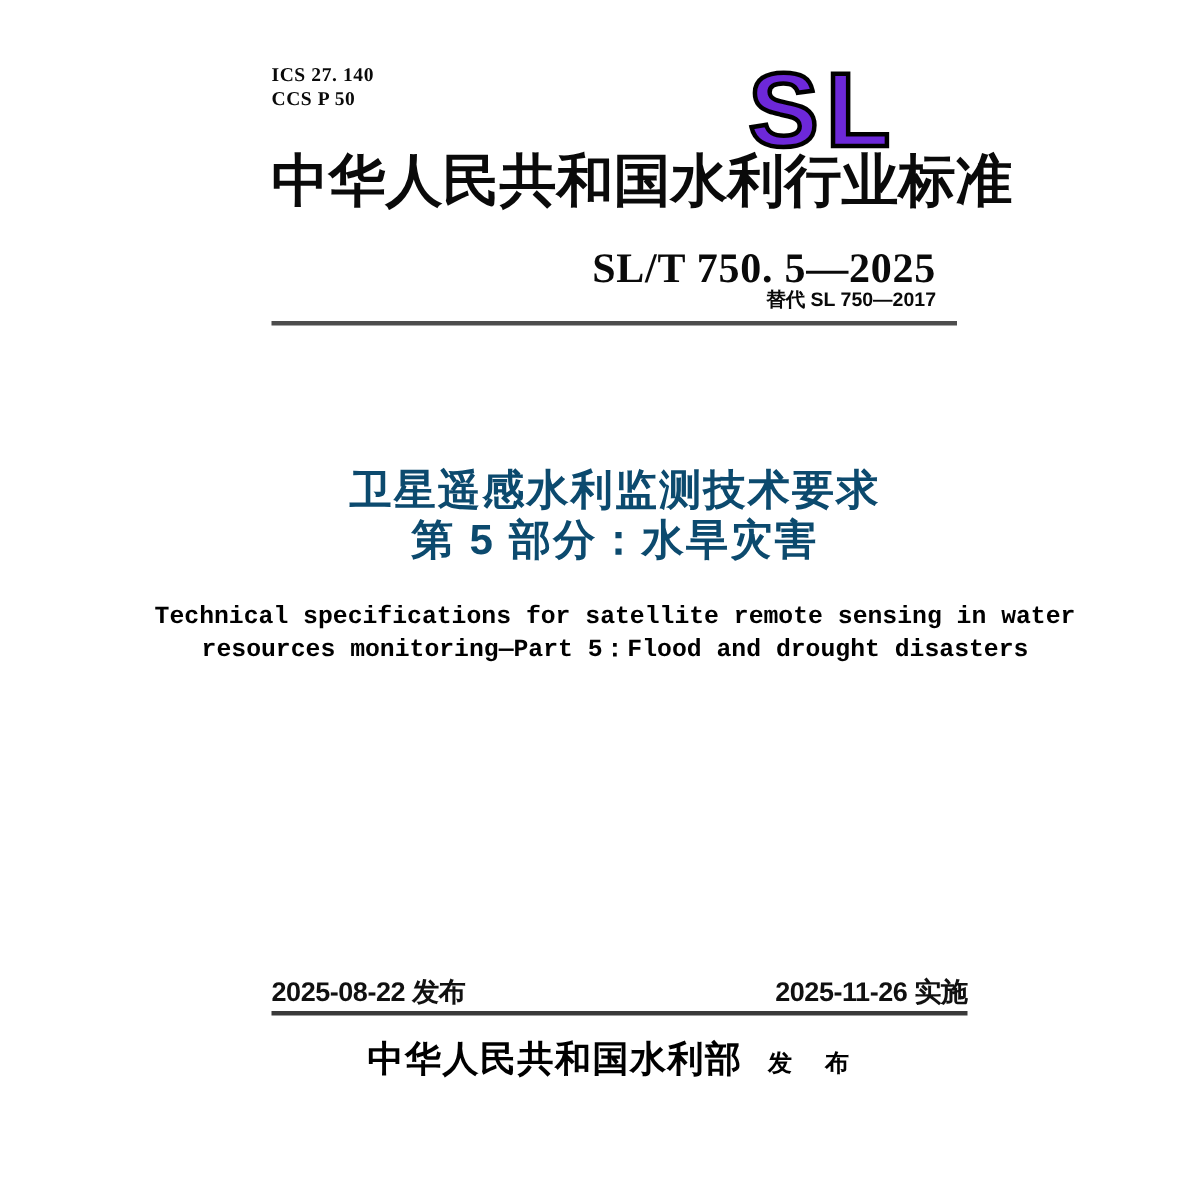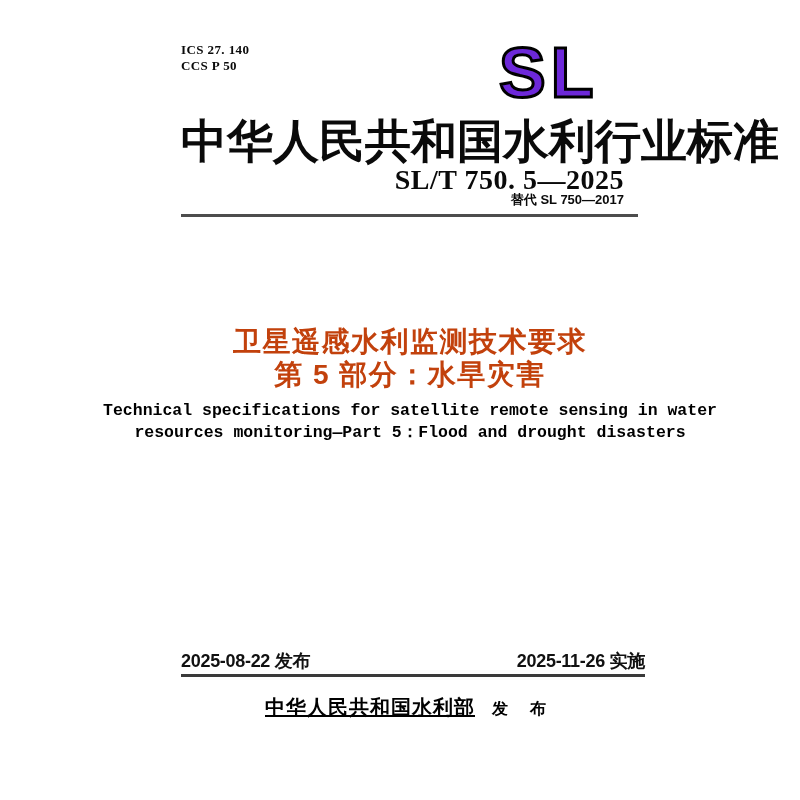--- a/index.html
+++ b/index.html
@@ -23,22 +23,22 @@
   #logo{
     position:absolute;left:499px;top:44px;
     font-family:"Liberation Sans", sans-serif;
     font-weight:bold;font-size:70px;line-height:58px;
     letter-spacing:5px;
     -webkit-text-stroke:3px #000;
     color:#6d28d9;
   }
   
   #std-category{
-    position:absolute;left:181px;top:120px;width:458px;
-    font-weight:bold;font-size:46px;line-height:44px;
+    position:absolute;left:181px;top:99px;width:458px;
+    font-weight:bold;font-size:38px;line-height:44px;
     white-space:nowrap;
     text-align:justify;text-align-last:justify;
     font-family:"Liberation Serif", serif;
   }
   #std-number{
     position:absolute;right:176px;top:168px;
     font-weight:bold;font-size:28px;line-height:24px;
     letter-spacing:0.5px;text-align:right;
     font-family:"Liberation Serif", serif;
     white-space:nowrap;
@@ -49,25 +49,25 @@
     text-align:right;white-space:nowrap;
     font-family:Liberation Sans, sans-serif;
   }
   .rule{
     position:absolute;left:181px;height:3px;background:#4d4d4d;
   }
   #rule-top{top:214px;width:457px;}
   #rule-bottom{top:674px;width:464px;background:#3a3a3a;}
   
   #cn-title{
-    position:absolute;left:20px;top:325px;width:780px;
+    position:absolute;left:20px;top:310px;width:780px;
     text-align:center;
     font-family:"Liberation Sans", sans-serif;
     font-weight:bold;font-size:28px;line-height:33px;
-    letter-spacing:1.5px;color:#c2410c;
+    letter-spacing:1.5px;color:#0c4a6e;
     white-space:nowrap;
   }
   
   #en-title{
     position:absolute;left:20px;top:400px;width:780px;
     text-align:center;
     font-family:Liberation Mono, monospace;
     font-weight:bold;font-size:16.5px;line-height:22px;
     white-space:nowrap;color:#000;
   }
@@ -81,22 +81,22 @@
     white-space:nowrap;
   }
   
   #publisher-row{
     position:absolute;left:20px;top:692px;width:780px;
     display:flex;justify-content:center;align-items:baseline;
     gap:17px;color:#000;
   }
   #publisher-name{
     font-family:"Liberation Serif", serif;
-    font-weight:bold;font-size:20px;line-height:30px;
-    letter-spacing:1px;white-space:nowrap;text-decoration:underline;
+    font-weight:bold;font-size:24px;line-height:30px;
+    letter-spacing:1px;white-space:nowrap;
   }
   #publisher-label{
     font-family:"Liberation Serif", serif;
     font-weight:bold;font-size:16px;
     letter-spacing:9px;white-space:nowrap;text-align:right;
   }
 </style>
 </head>
 <body>
 

